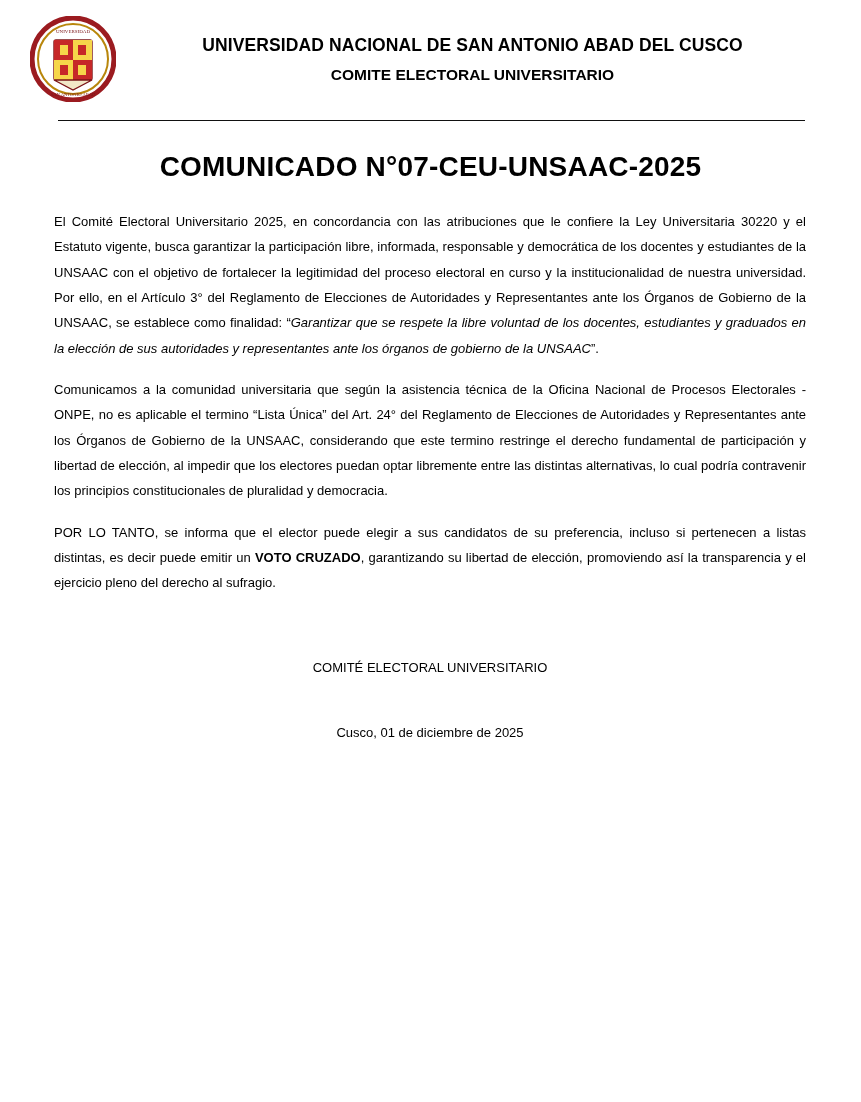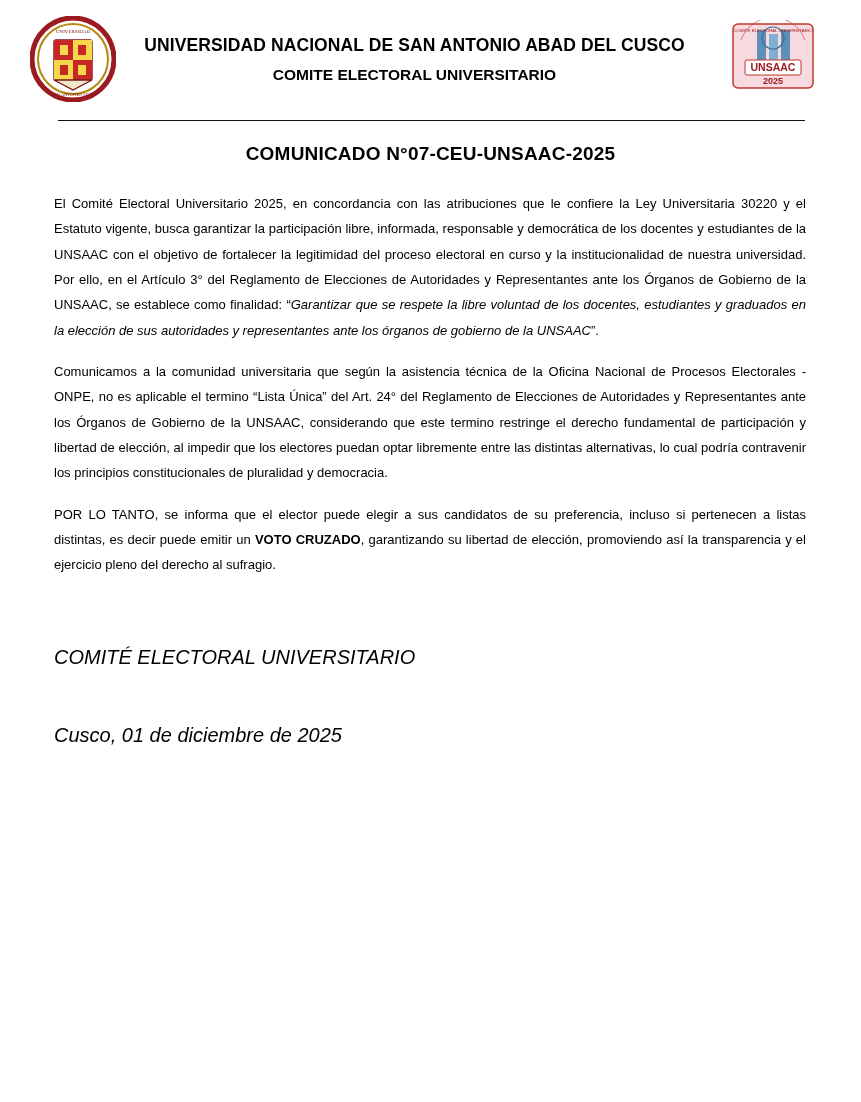--- a/index.html
+++ b/index.html
@@ -74,24 +74,24 @@
   .rule {
     border: none;
     border-top: 1.6px solid #111;
     margin: 8px 28px 0 30px;
     width: auto;
   }
 
   
   .doc-title {
     text-align: center;
-    font-size: 19px;
+    font-size: 28px;
     font-weight: bold;
     letter-spacing: 0.2px;
-    margin: 22px 0 26px 0;
+    margin: 30px 0 26px 0;
   }
 
   
   .content {
     padding: 0 27px 0 26px;
   }
   p.para {
     text-align: justify;
     font-size: 13px;
     line-height: 1.95;
@@ -100,24 +100,23 @@
   p.para:last-of-type { margin-bottom: 14px; }
   .ital { font-style: italic; }
   .bold { font-weight: bold; }
 
   
   .signature {
     padding: 0 27px 0 26px;
     margin-top: 60px;
   }
   .sig-line {
-    text-align: left;
-    font-size: 20px;
+    text-align: center;
+    font-size: 13px;
     line-height: 1.9;
-    font-style: italic;
   }
   .sig-line.second {
     margin-top: 40px;
   }
 </style>
 </head>
 <body>
 
 <div class="page">
 
@@ -143,36 +142,20 @@
         </g>
         <text x="43" y="80" font-size="4.6" fill="#7a1417" text-anchor="middle" font-family="Liberation Serif, serif">SAN ANTONIO ABAD</text>
       </svg>
     </div>
 
     <div class="header-text">
       <div class="header-line1">UNIVERSIDAD NACIONAL DE SAN ANTONIO ABAD DEL CUSCO</div>
       <div class="header-line2">COMITE ELECTORAL UNIVERSITARIO</div>
     </div>
 
-    <div class="logo-badge">
-      <svg width="112" height="74" viewBox="0 0 112 74">
-        <rect x="16" y="4" width="80" height="64" rx="5" fill="#f7d9e0" stroke="#c0392b" stroke-width="1.5"></rect>
-        <g>
-          <rect x="40" y="10" width="9" height="30" fill="#5f8fb8"></rect>
-          <rect x="52" y="14" width="9" height="26" fill="#7fb0d0"></rect>
-          <rect x="64" y="10" width="9" height="30" fill="#5f8fb8"></rect>
-          <circle cx="56" cy="18" r="11" fill="none" stroke="#3d6f9c" stroke-width="1.2"></circle>
-        </g>
-        <path d="M24 20 A34 34 0 0 1 88 20" fill="none" stroke="#c0392b" stroke-width="0.6"></path>
-        <text x="56" y="12" font-size="4.4" fill="#9b1b20" text-anchor="middle" font-family="Liberation Sans, sans-serif">COMITE ELECTORAL UNIVERSITARIO</text>
-        <rect x="28" y="40" width="56" height="15" rx="2" fill="#ffffff" stroke="#c0392b" stroke-width="1"></rect>
-        <text x="56" y="51" font-size="10.5" font-weight="bold" fill="#9b1b20" text-anchor="middle" font-family="Liberation Sans, sans-serif">UNSAAC</text>
-        <text x="56" y="64" font-size="9" font-weight="bold" fill="#9b1b20" text-anchor="middle" font-family="Liberation Sans, sans-serif">2025</text>
-      </svg>
-    </div>
   </div>
 
   <hr class="rule">
 
   <div class="doc-title">COMUNICADO N°07-CEU-UNSAAC-2025</div>
 
   <div class="content">
 
     <p class="para"><span>El Comité Electoral Universitario 2025, en concordancia con las atribuciones que le confiere la Ley Universitaria 30220 y el Estatuto vigente, busca garantizar la participación libre, informada, responsable y democrática de los docentes y estudiantes de la UNSAAC con el objetivo de fortalecer la legitimidad del proceso electoral en curso y la institucionalidad de nuestra universidad. Por ello, en el Artículo 3° del Reglamento de Elecciones de Autoridades y Representantes ante los Órganos de Gobierno de la UNSAAC, se establece como finalidad: “</span><span class="ital">Garantizar que se respete la libre voluntad de los docentes, estudiantes y graduados en la elección de sus autoridades y representantes ante los órganos de gobierno de la UNSAAC</span><span>”.</span></p>
 

